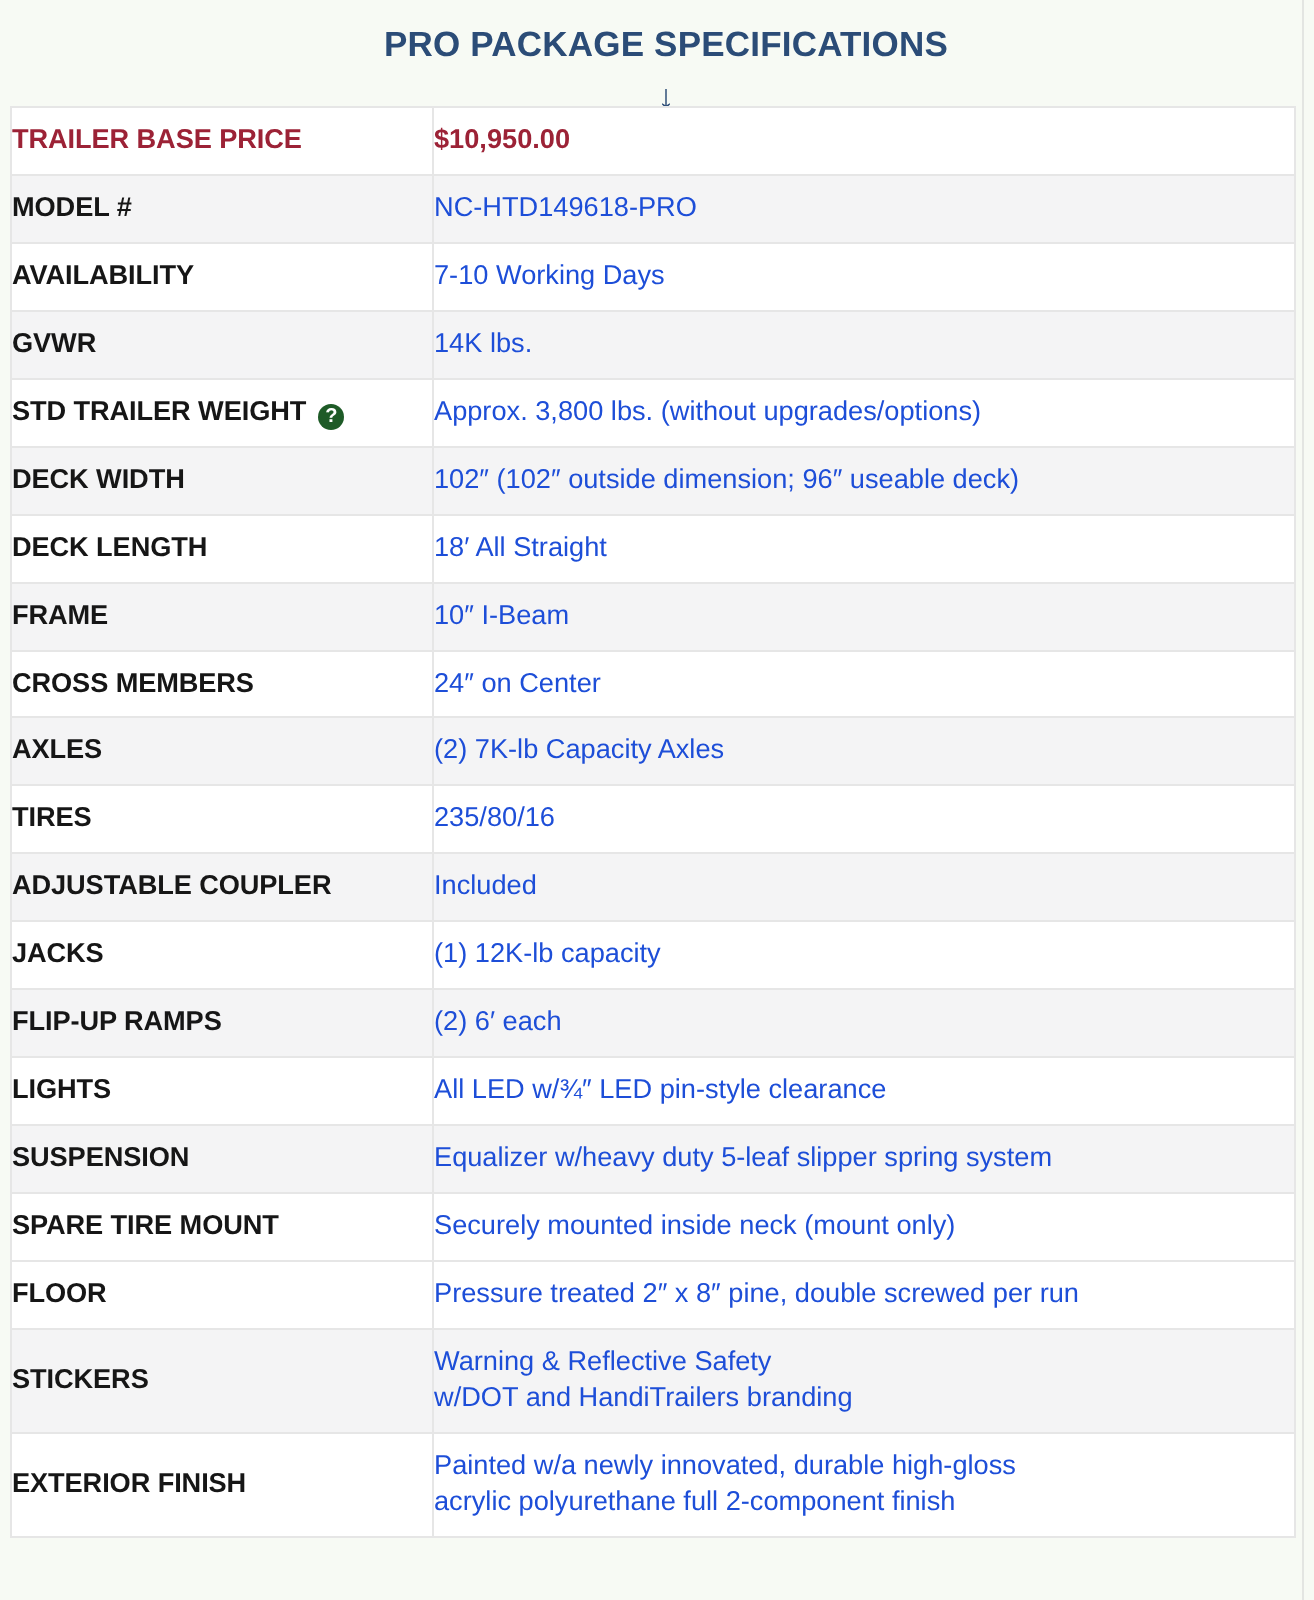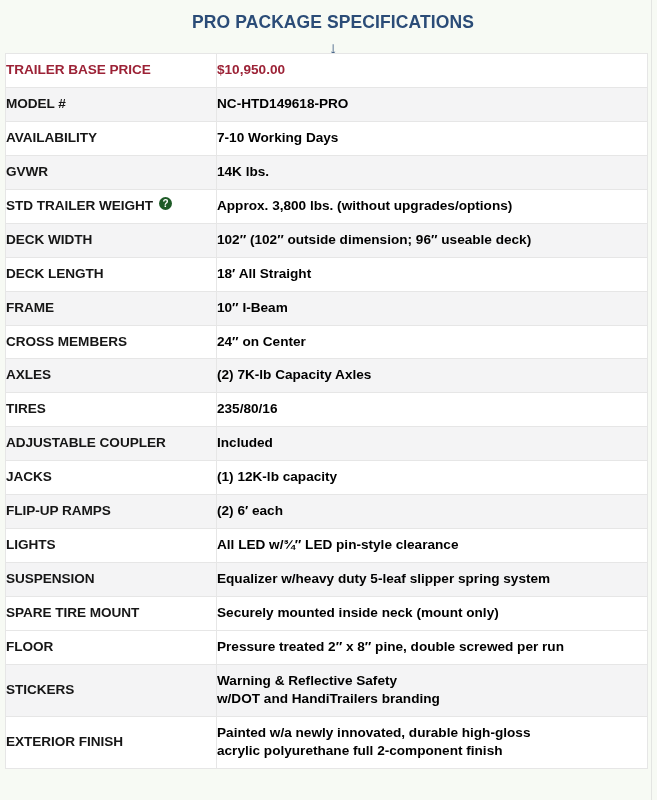--- a/index.html
+++ b/index.html
@@ -93,37 +93,37 @@
     color: #161616;
     letter-spacing: -0.05px;
     line-height: 1.32;
     white-space: nowrap;
   }
 
   .cell-value {
     padding-left: 10px;
     padding-right: 8px;
     font-size: 13.6px;
-    font-weight: 700;
-    color: #000000;
+    font-weight: 400;
+    color: #1d4ed8;
     line-height: 1.32;
   }
 
   .cell-value .line { display: block; }
 
   
   tr.price-row .cell-label,
   tr.price-row .cell-value {
     color: #9c2236;
     font-weight: 700;
   }
 
   .label-inner {
     display: inline-flex;
-    align-items: flex-start;
+    align-items: flex-end;
     gap: 6px;
   }
 
   .help-icon {
     display: inline-block;
     width: 13px;
     height: 13px;
     border-radius: 50%;
     background: #1e5b27;
     color: #ffffff;

